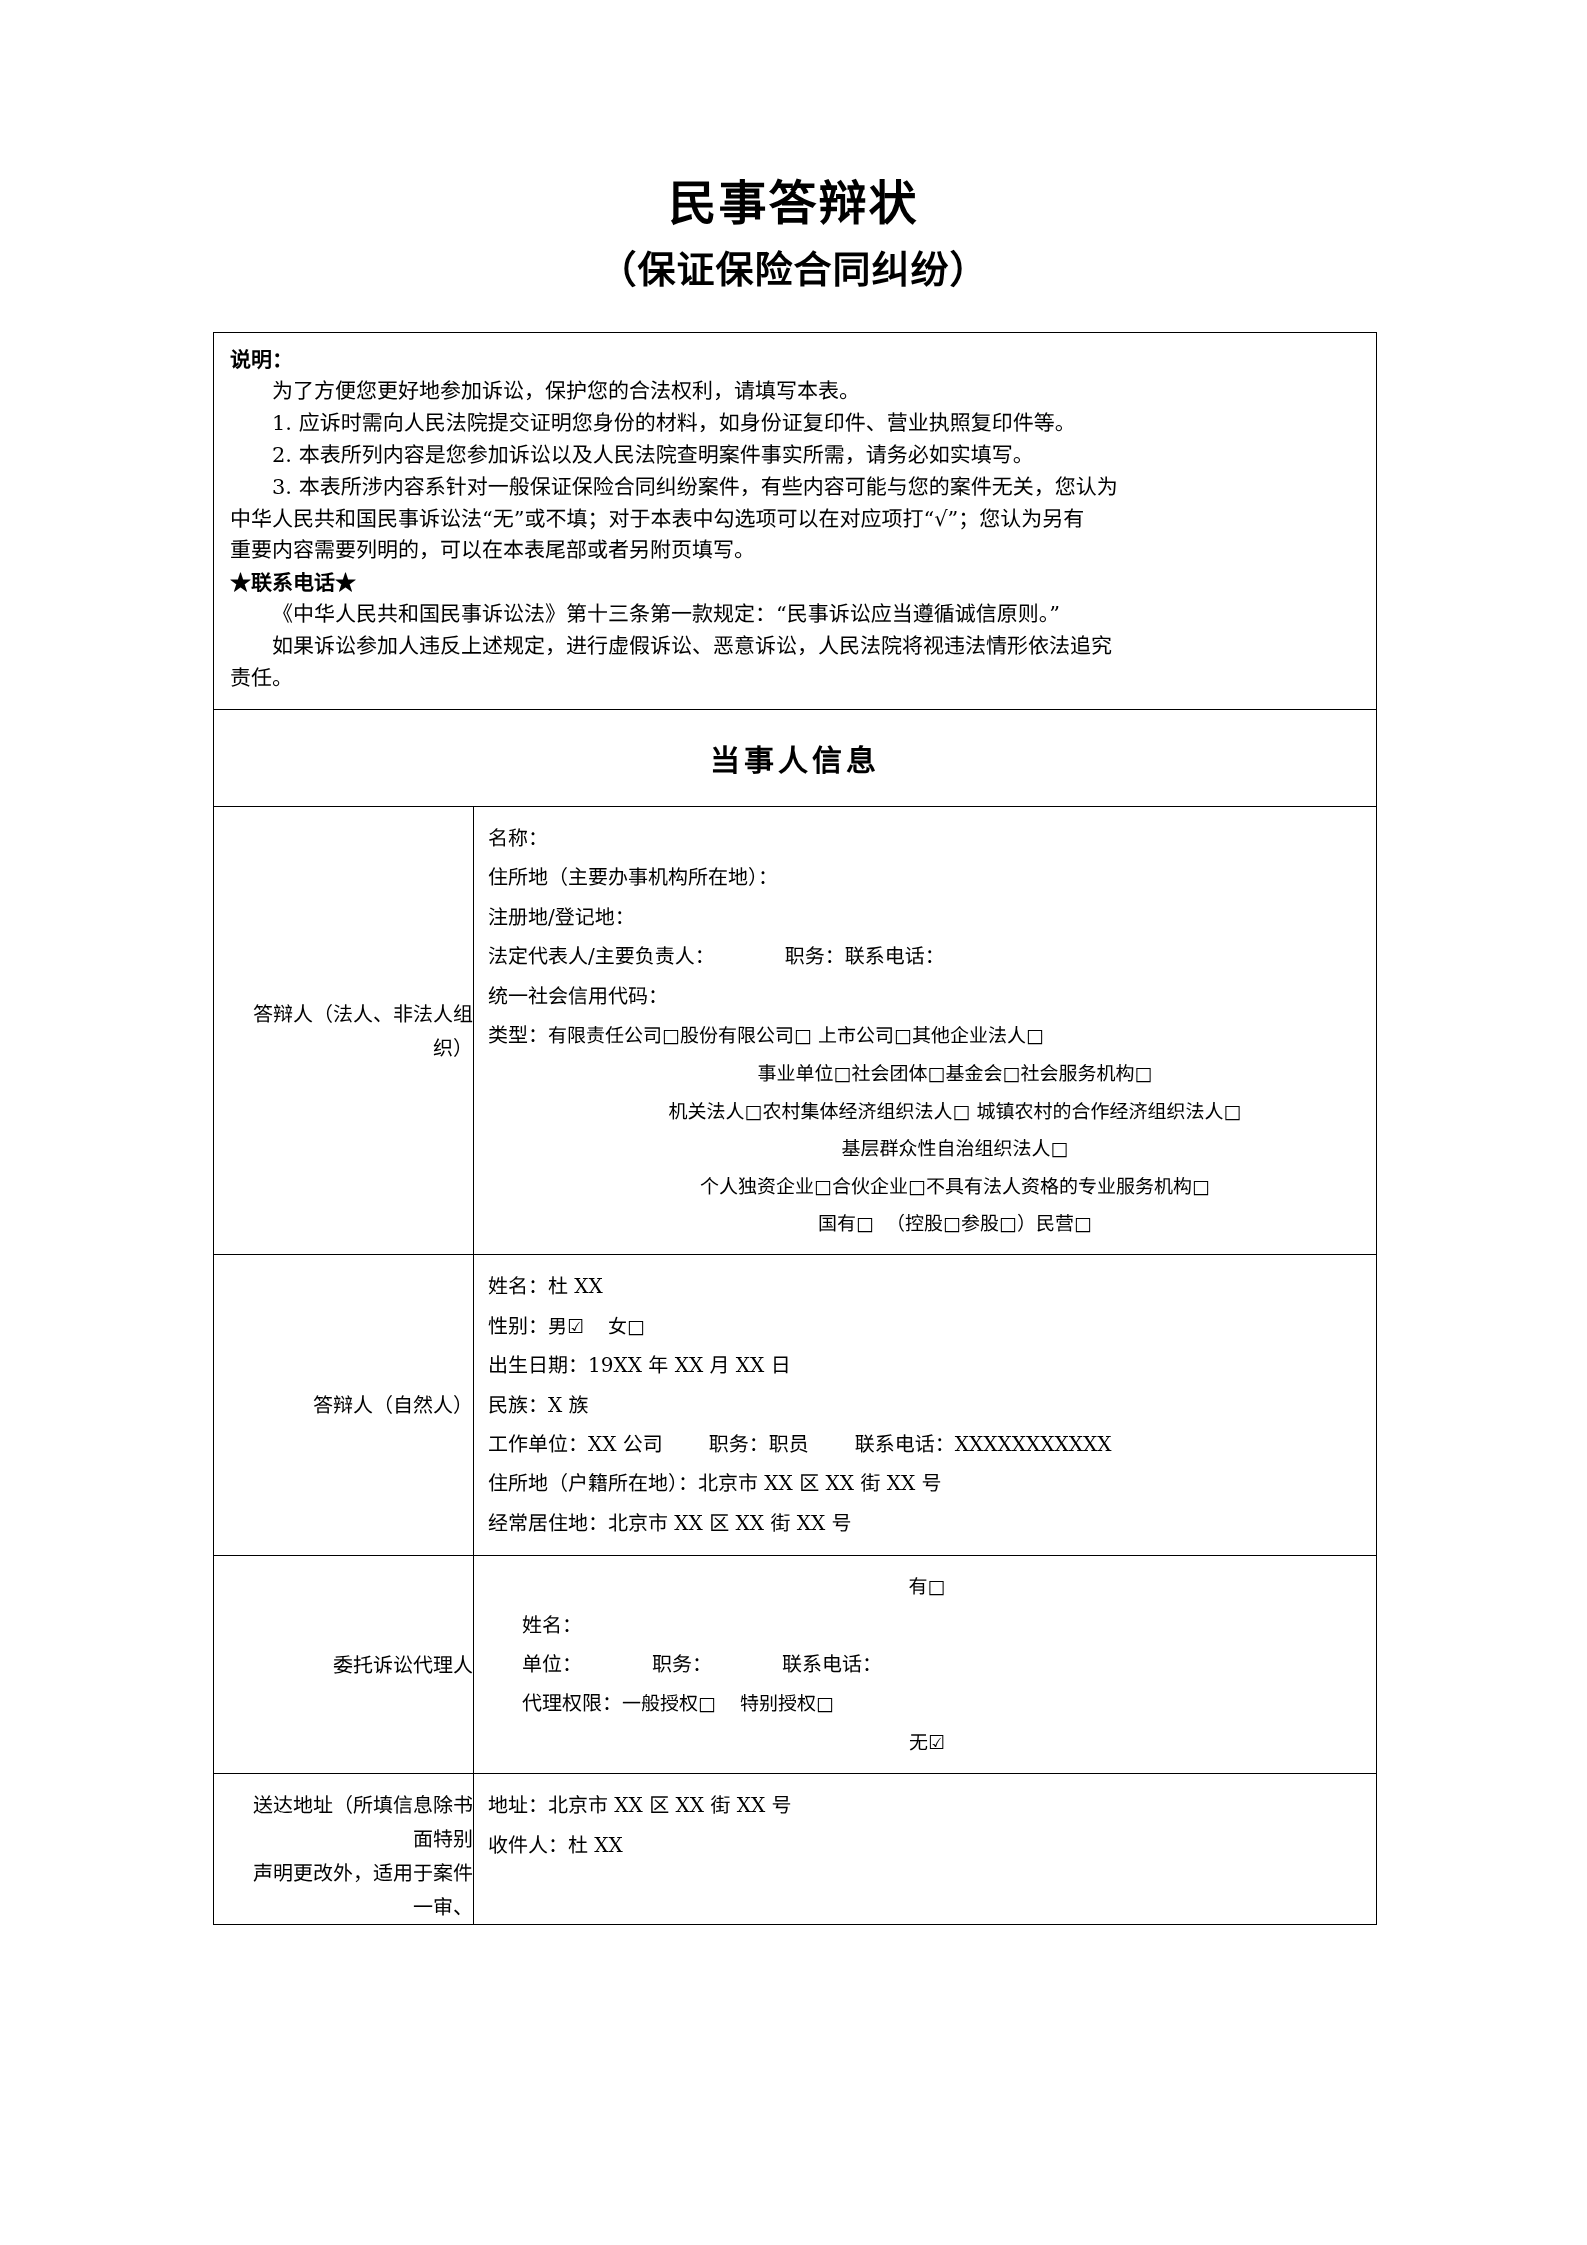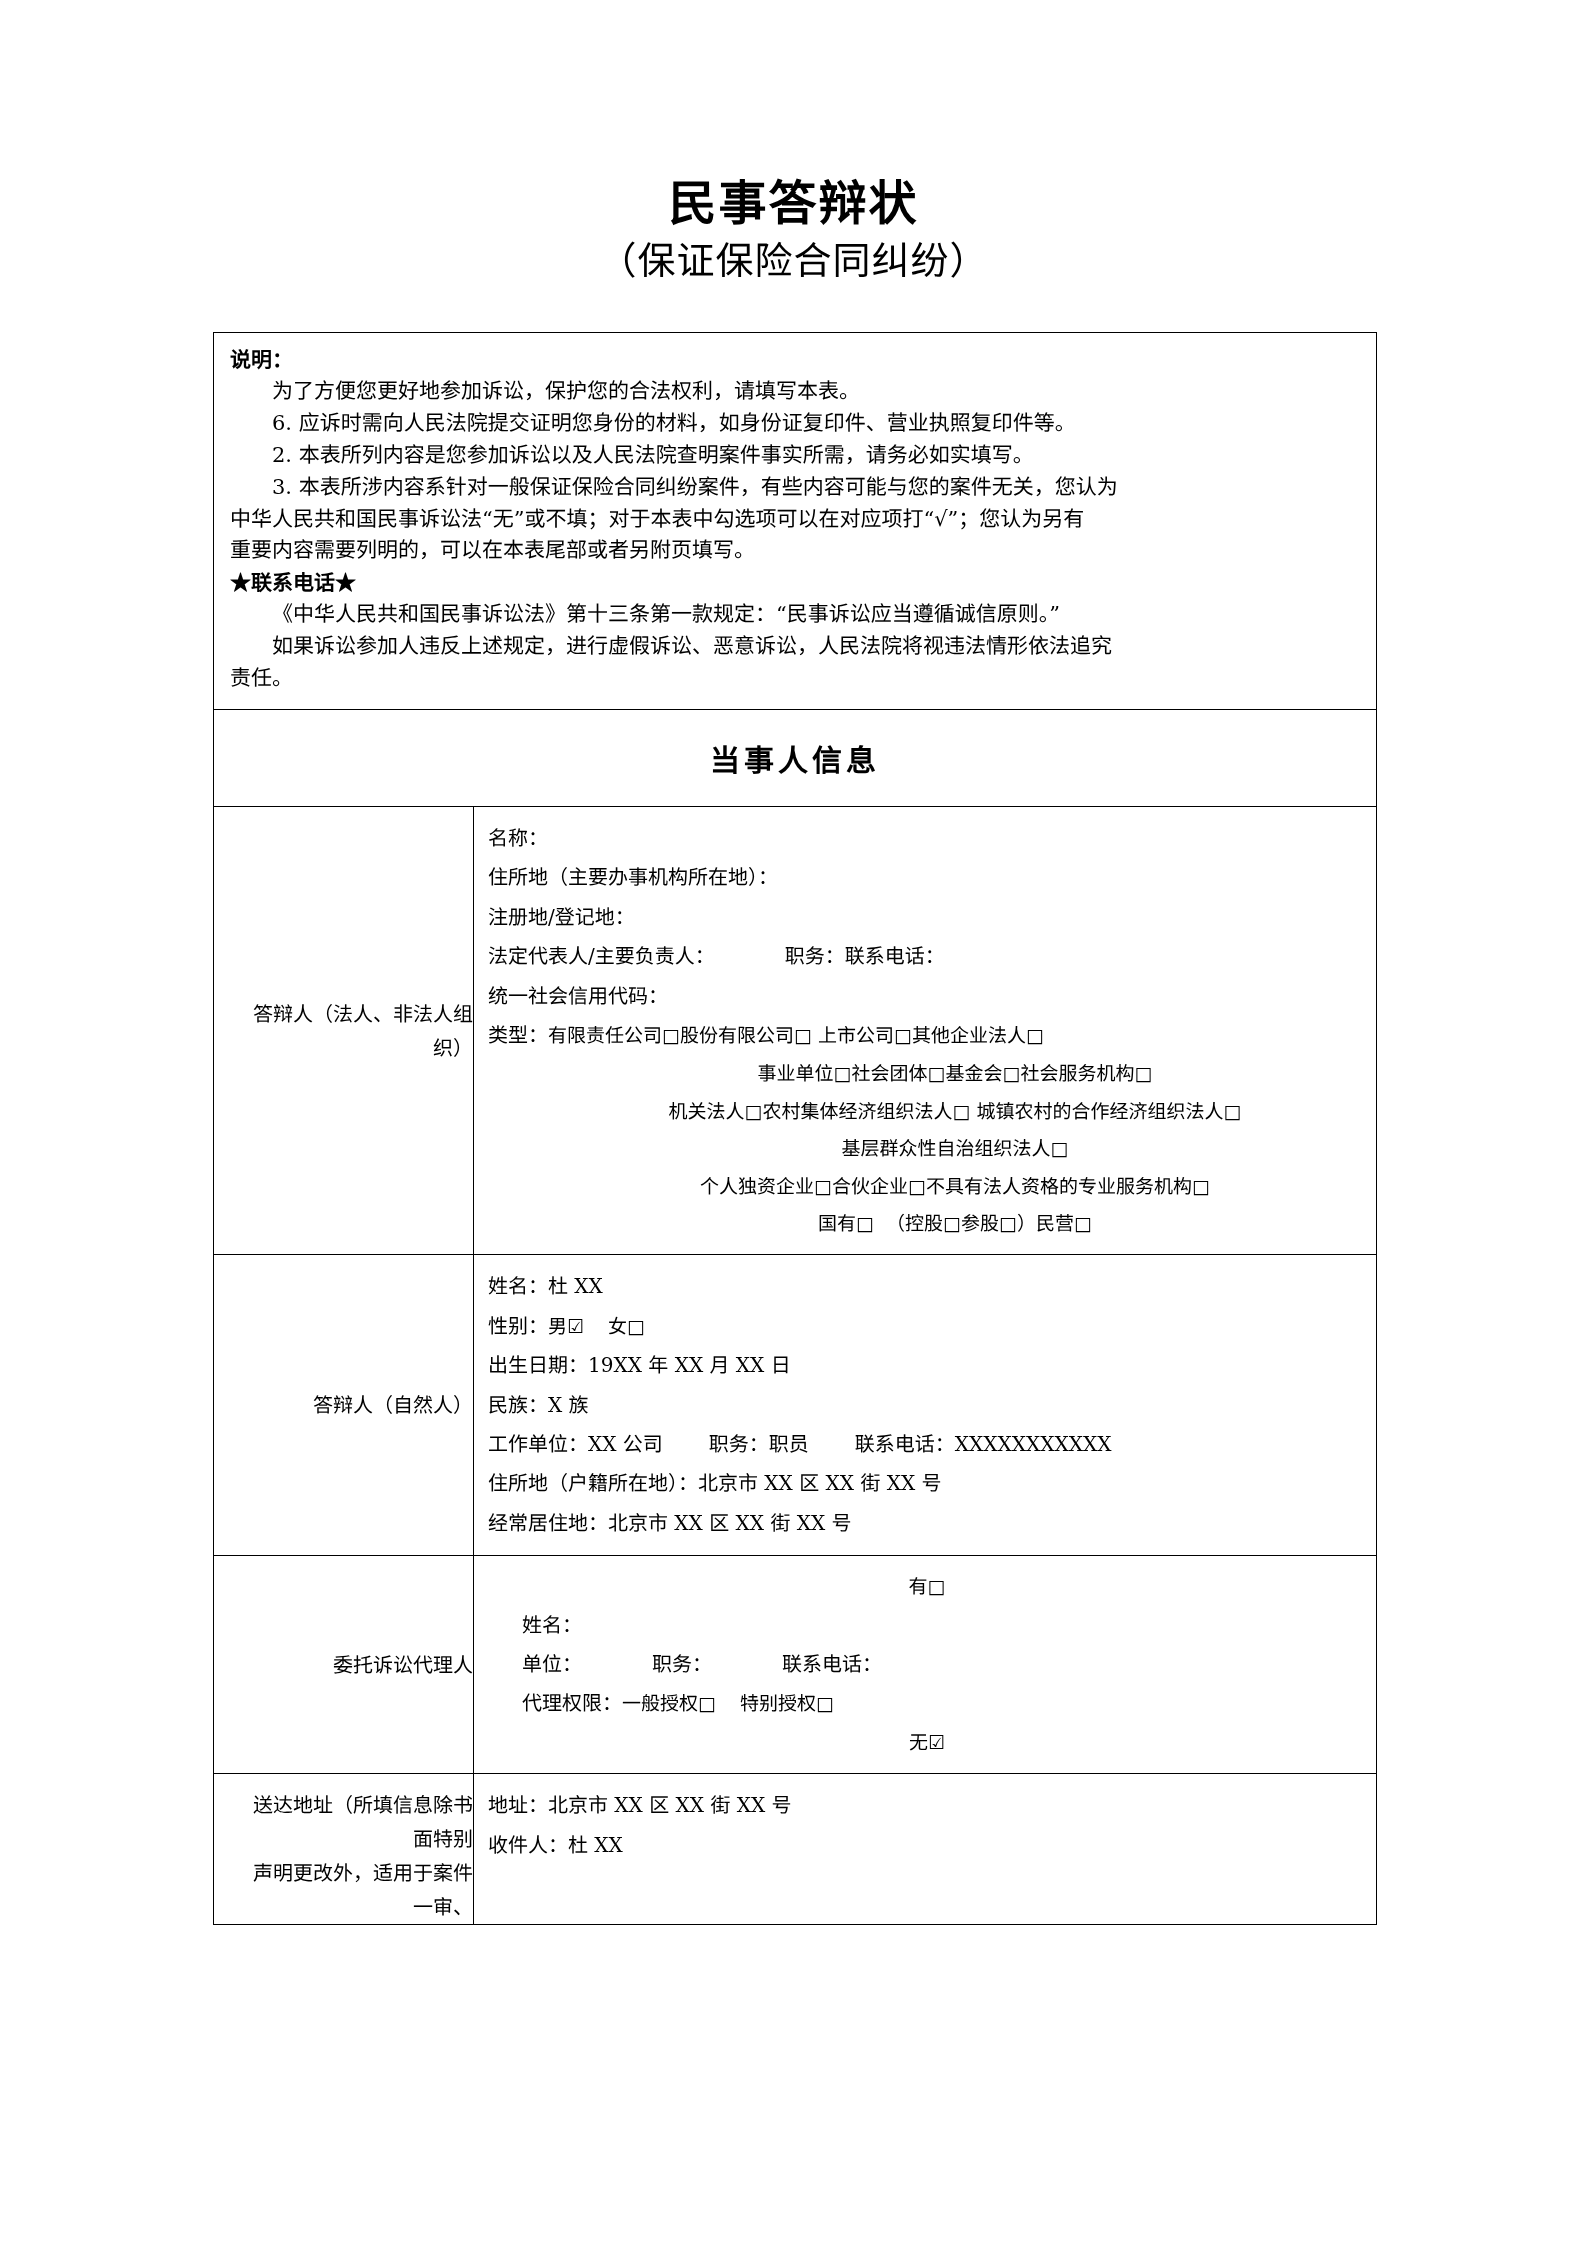--- a/index.html
+++ b/index.html
@@ -32,23 +32,23 @@
   }
   .doc-title {
     font-size: 48px;
     font-weight: bold;
     letter-spacing: 2px;
     line-height: 1.05;
     font-family: "DejaVu Serif", "Liberation Serif", serif;
   }
   .doc-subtitle {
     font-size: 38px;
-    font-weight: normal;
+    font-weight: bold;
     letter-spacing: 1px;
-    margin-top: 14px;
+    margin-top: 22px;
     line-height: 1.05;
   }
 
   
   .doc-table {
     position: absolute;
     left: 213px;
     top: 332px;
     width: 1163px;
     border-collapse: collapse;
@@ -140,21 +140,21 @@
       <col style="width:300px">
       <col style="width:130px">
       <col style="width:473px">
     </colgroup>
 
     <tbody>
         <tr>
       <td class="notes-cell" colspan="4">
         <div class="notes-title">说明：</div>
         <div class="notes-line indent2">为了方便您更好地参加诉讼，保护您的合法权利，请填写本表。</div>
-        <div class="notes-line indent2">6. 应诉时需向人民法院提交证明您身份的材料，如身份证复印件、营业执照复印件等。</div>
+        <div class="notes-line indent2">1. 应诉时需向人民法院提交证明您身份的材料，如身份证复印件、营业执照复印件等。</div>
         <div class="notes-line indent2">2. 本表所列内容是您参加诉讼以及人民法院查明案件事实所需，请务必如实填写。</div>
         <div class="notes-line indent2">3. 本表所涉内容系针对一般保证保险合同纠纷案件，有些内容可能与您的案件无关，您认为</div>
         <div class="notes-line">中华人民共和国民事诉讼法“无”或不填；对于本表中勾选项可以在对应项打“√”；您认为另有</div>
         <div class="notes-line">重要内容需要列明的，可以在本表尾部或者另附页填写。</div>
         <div class="note-star">★联系电话★</div>
         <div class="notes-line indent2">《中华人民共和国民事诉讼法》第十三条第一款规定：“民事诉讼应当遵循诚信原则。”</div>
         <div class="notes-line indent2">如果诉讼参加人违反上述规定，进行虚假诉讼、恶意诉讼，人民法院将视违法情形依法追究</div>
         <div class="notes-line">责任。</div>
       </td>
     </tr>

